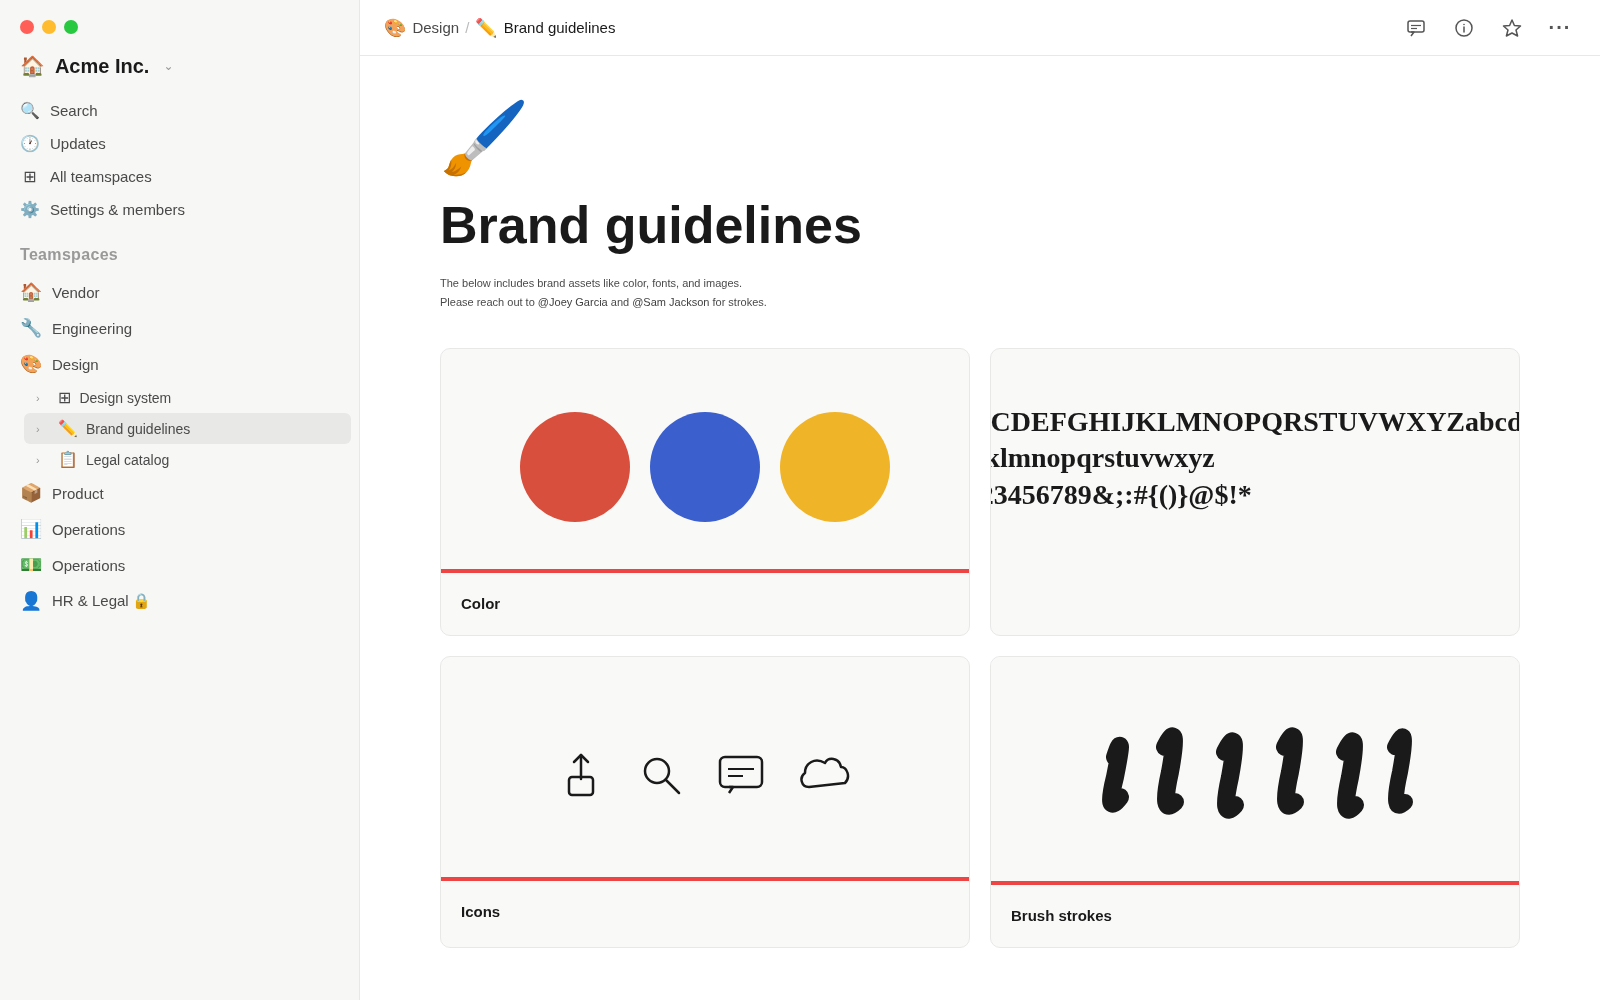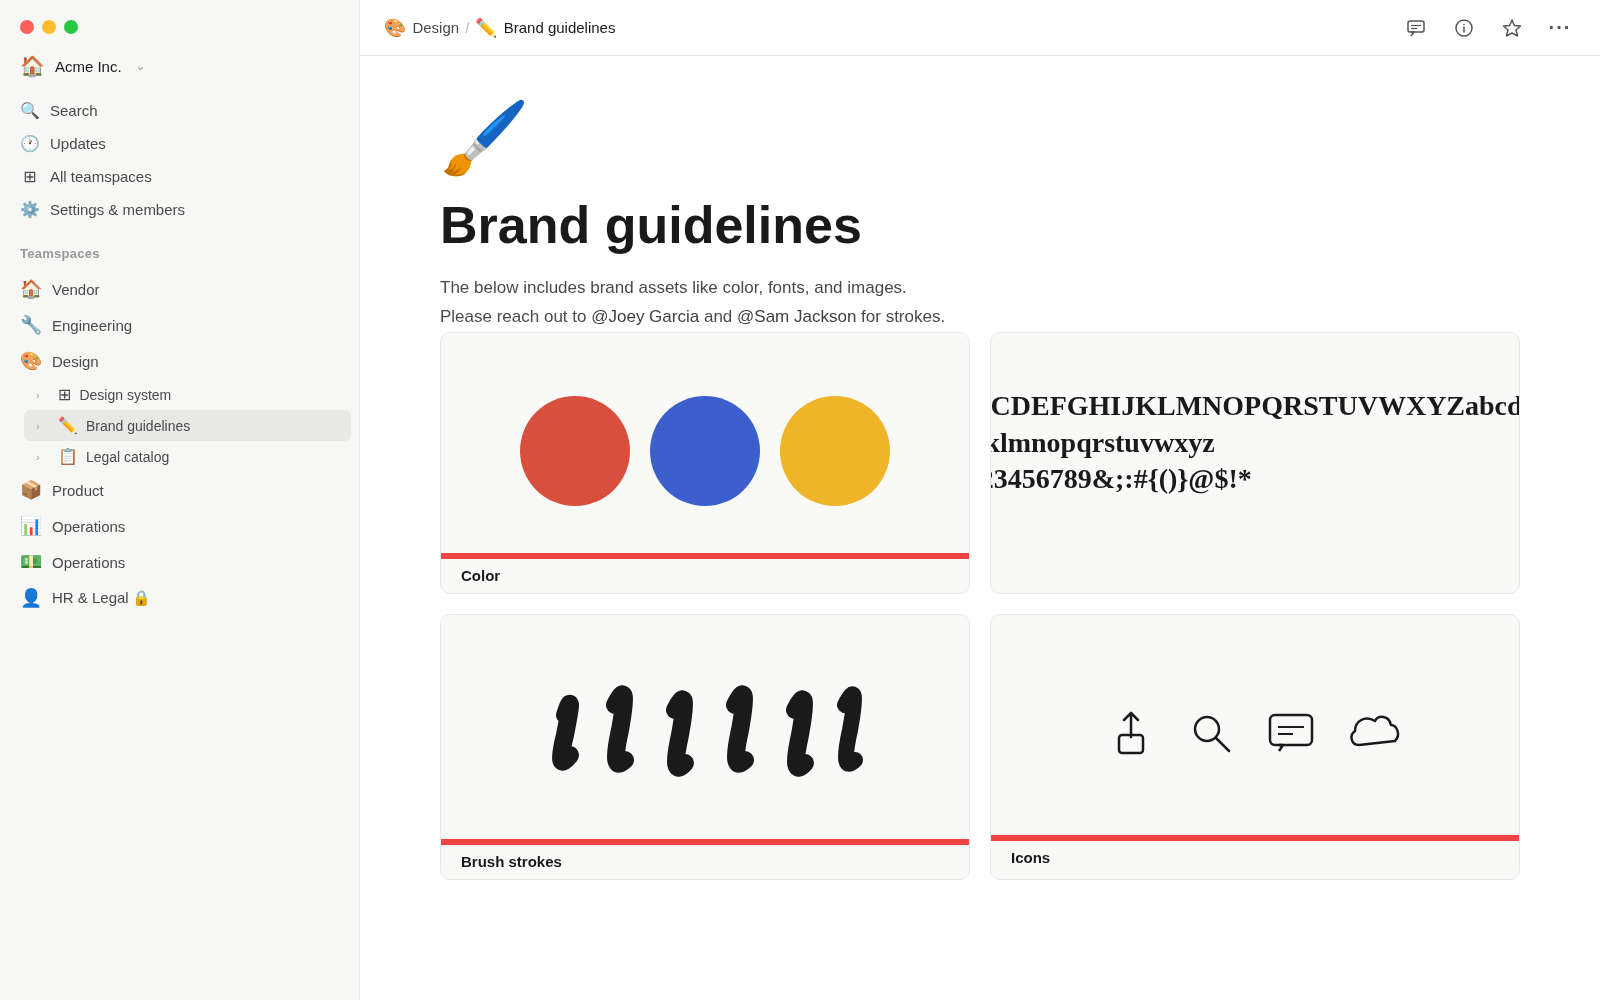--- a/index.html
+++ b/index.html
@@ -26,33 +26,33 @@
     }
     .tl-red { background: #ff5f57; }
     .tl-yellow { background: #febc2e; }
     .tl-green { background: #28c840; }
 
     .sidebar-workspace {
       display: flex; align-items: center; gap: 10px;
       padding: 8px 20px 12px 20px; cursor: pointer;
     }
     .workspace-icon { font-size: 20px; }
-    .workspace-name { font-size: 15px; font-weight: 400; color: #1a1a1a; }
+    .workspace-name { font-size: 20px; font-weight: 700; color: #1a1a1a; }
     .workspace-chevron { font-size: 12px; color: #999; margin-left: 4px; }
 
     .sidebar-nav { padding: 4px 8px; }
     .nav-item {
       display: flex; align-items: center; gap: 10px;
       padding: 7px 12px; border-radius: 6px; cursor: pointer;
       color: #4a4a4a; font-size: 15px;
     }
     .nav-icon { font-size: 16px; width: 20px; text-align: center; }
 
     .section-label {
-      font-size: 13px; font-weight: 600; color: #999;
+      font-size: 16px; font-weight: 600; color: #999;
       padding: 16px 20px 6px 20px; letter-spacing: 0.02em;
     }
 
     .teamspace-items { padding: 4px 8px; }
     .ts-item {
       display: flex; align-items: center; gap: 10px;
       padding: 7px 12px; border-radius: 6px; cursor: pointer;
       color: #4a4a4a; font-size: 15px;
     }
     .ts-icon { font-size: 18px; width: 22px; text-align: center; }
@@ -95,33 +95,33 @@
     .content {
       flex: 1; overflow-y: auto; padding: 40px 80px 40px 80px;
     }
 
     .page-emoji { font-size: 72px; margin-bottom: 16px; display: block; }
     .page-title {
       font-size: 52px; font-weight: 800; color: #1a1a1a; margin-bottom: 20px;
       line-height: 1.1;
     }
     .page-description {
-      font-size: 17px; color: #4a4a4a; line-height: 1.7; 
+      font-size: 11px; color: #4a4a4a; line-height: 1.7; margin-bottom: 36px;
     }
     .mention { color: #404040; }
 
     .cards-grid {
       display: grid; grid-template-columns: 1fr 1fr; gap: 20px;
     }
     .card {
       border: 1px solid #e8e8e7; border-radius: 10px; overflow: hidden;
       background: #f9f9f8;
     }
     .card-body { padding: 40px 32px 24px 32px; min-height: 220px; display: flex; align-items: center; justify-content: center; }
-    .card-footer { padding: 8px 20px; border-top: 6px solid #ef4444; }
+    .card-footer { padding: 22px 20px; border-top: 4px solid #ef4444; }
     .card-label { font-size: 15px; font-weight: 700; color: #1a1a1a; }
 
     
     .color-circles { display: flex; gap: 20px; }
     .color-circle { width: 110px; height: 110px; border-radius: 50%; }
 
     
     .typography-text {
       font-size: 28px; font-weight: 900; color: #1a1a1a; line-height: 1.3;
       font-family: Georgia, serif;
@@ -297,63 +297,63 @@
 
       <div class="card">
         <div class="card-body" style="padding:32px;">
           <div class="typography-text">
             ABCDEFGHIJKLMNOPQRSTUVWXYZabcdefg<br>hijklmnopqrstuvwxyz<br>0123456789&amp;;:#{()}@$!*
           </div>
         </div>
       </div>
 
       <div class="card">
+        <div class="card-body">
+          <div class="icons-row">
+
+            <svg width="52" height="52" viewBox="0 0 52 52" fill="none">
+              <rect x="14" y="28" width="24" height="18" rx="3" stroke="#1a1a1a" stroke-width="2.5" fill="none"></rect>
+              <polyline points="26,6 26,30" stroke="#1a1a1a" stroke-width="2.5" stroke-linecap="round"></polyline>
+              <polyline points="19,13 26,6 33,13" stroke="#1a1a1a" stroke-width="2.5" stroke-linecap="round" stroke-linejoin="round" fill="none"></polyline>
+            </svg>
+
+            <svg width="52" height="52" viewBox="0 0 52 52" fill="none">
+              <circle cx="22" cy="22" r="12" stroke="#1a1a1a" stroke-width="2.5" fill="none"></circle>
+              <line x1="31" y1="31" x2="44" y2="44" stroke="#1a1a1a" stroke-width="2.5" stroke-linecap="round"></line>
+            </svg>
+
+            <svg width="52" height="52" viewBox="0 0 52 52" fill="none">
+              <rect x="5" y="8" width="42" height="30" rx="5" stroke="#1a1a1a" stroke-width="2.5" fill="none"></rect>
+              <path d="M14 44 L18 38 L14 38" stroke="#1a1a1a" stroke-width="2.5" fill="none" stroke-linejoin="round"></path>
+              <line x1="13" y1="20" x2="39" y2="20" stroke="#1a1a1a" stroke-width="2"></line>
+              <line x1="13" y1="27" x2="28" y2="27" stroke="#1a1a1a" stroke-width="2"></line>
+            </svg>
+
+            <svg width="60" height="52" viewBox="0 0 60 52" fill="none">
+              <path d="M14 38 C6 38 4 28 10 24 C10 14 20 8 30 14 C33 8 44 8 46 18 C52 18 56 28 50 34 L14 38 Z" stroke="#1a1a1a" stroke-width="2.5" fill="none" stroke-linejoin="round"></path>
+            </svg>
+          </div>
+        </div>
+        <div class="card-footer">
+          <span class="card-label">Icons</span>
+        </div>
+      </div>
+
+      <div class="card">
         <div class="card-body" style="background:#f9f9f8;">
           <svg width="340" height="160" viewBox="0 0 340 160">
 
             <path d="M30 60 Q40 30 30 80 Q20 120 35 100" stroke="#1a1a1a" stroke-width="18" fill="none" stroke-linecap="round"></path>
             <path d="M80 50 Q95 20 85 75 Q75 120 90 105" stroke="#1a1a1a" stroke-width="18" fill="none" stroke-linecap="round"></path>
             <path d="M140 55 Q155 25 145 80 Q135 125 150 108" stroke="#1a1a1a" stroke-width="18" fill="none" stroke-linecap="round"></path>
             <path d="M200 50 Q215 20 205 75 Q195 120 210 105" stroke="#1a1a1a" stroke-width="18" fill="none" stroke-linecap="round"></path>
             <path d="M260 55 Q275 25 265 80 Q255 125 270 108" stroke="#1a1a1a" stroke-width="18" fill="none" stroke-linecap="round"></path>
             <path d="M310 50 Q325 20 315 75 Q305 120 320 105" stroke="#1a1a1a" stroke-width="16" fill="none" stroke-linecap="round"></path>
           </svg>
         </div>
         <div class="card-footer">
           <span class="card-label">Brush strokes</span>
         </div>
       </div>
 
-      <div class="card">
-        <div class="card-body">
-          <div class="icons-row">
-
-            <svg width="52" height="52" viewBox="0 0 52 52" fill="none">
-              <rect x="14" y="28" width="24" height="18" rx="3" stroke="#1a1a1a" stroke-width="2.5" fill="none"></rect>
-              <polyline points="26,6 26,30" stroke="#1a1a1a" stroke-width="2.5" stroke-linecap="round"></polyline>
-              <polyline points="19,13 26,6 33,13" stroke="#1a1a1a" stroke-width="2.5" stroke-linecap="round" stroke-linejoin="round" fill="none"></polyline>
-            </svg>
-
-            <svg width="52" height="52" viewBox="0 0 52 52" fill="none">
-              <circle cx="22" cy="22" r="12" stroke="#1a1a1a" stroke-width="2.5" fill="none"></circle>
-              <line x1="31" y1="31" x2="44" y2="44" stroke="#1a1a1a" stroke-width="2.5" stroke-linecap="round"></line>
-            </svg>
-
-            <svg width="52" height="52" viewBox="0 0 52 52" fill="none">
-              <rect x="5" y="8" width="42" height="30" rx="5" stroke="#1a1a1a" stroke-width="2.5" fill="none"></rect>
-              <path d="M14 44 L18 38 L14 38" stroke="#1a1a1a" stroke-width="2.5" fill="none" stroke-linejoin="round"></path>
-              <line x1="13" y1="20" x2="39" y2="20" stroke="#1a1a1a" stroke-width="2"></line>
-              <line x1="13" y1="27" x2="28" y2="27" stroke="#1a1a1a" stroke-width="2"></line>
-            </svg>
-
-            <svg width="60" height="52" viewBox="0 0 60 52" fill="none">
-              <path d="M14 38 C6 38 4 28 10 24 C10 14 20 8 30 14 C33 8 44 8 46 18 C52 18 56 28 50 34 L14 38 Z" stroke="#1a1a1a" stroke-width="2.5" fill="none" stroke-linejoin="round"></path>
-            </svg>
-          </div>
-        </div>
-        <div class="card-footer">
-          <span class="card-label">Icons</span>
-        </div>
-      </div>
-
     </div>
   </div>
 </div>
 
 </body></html>

